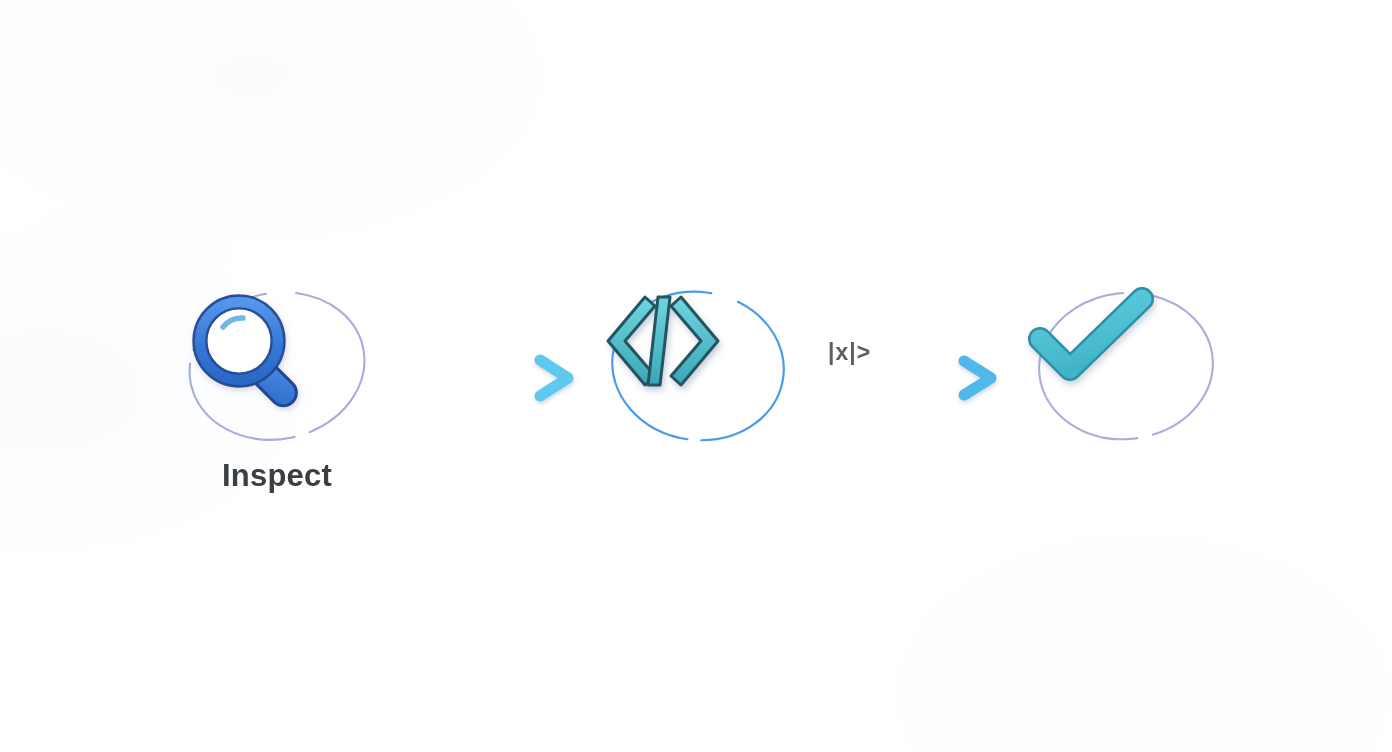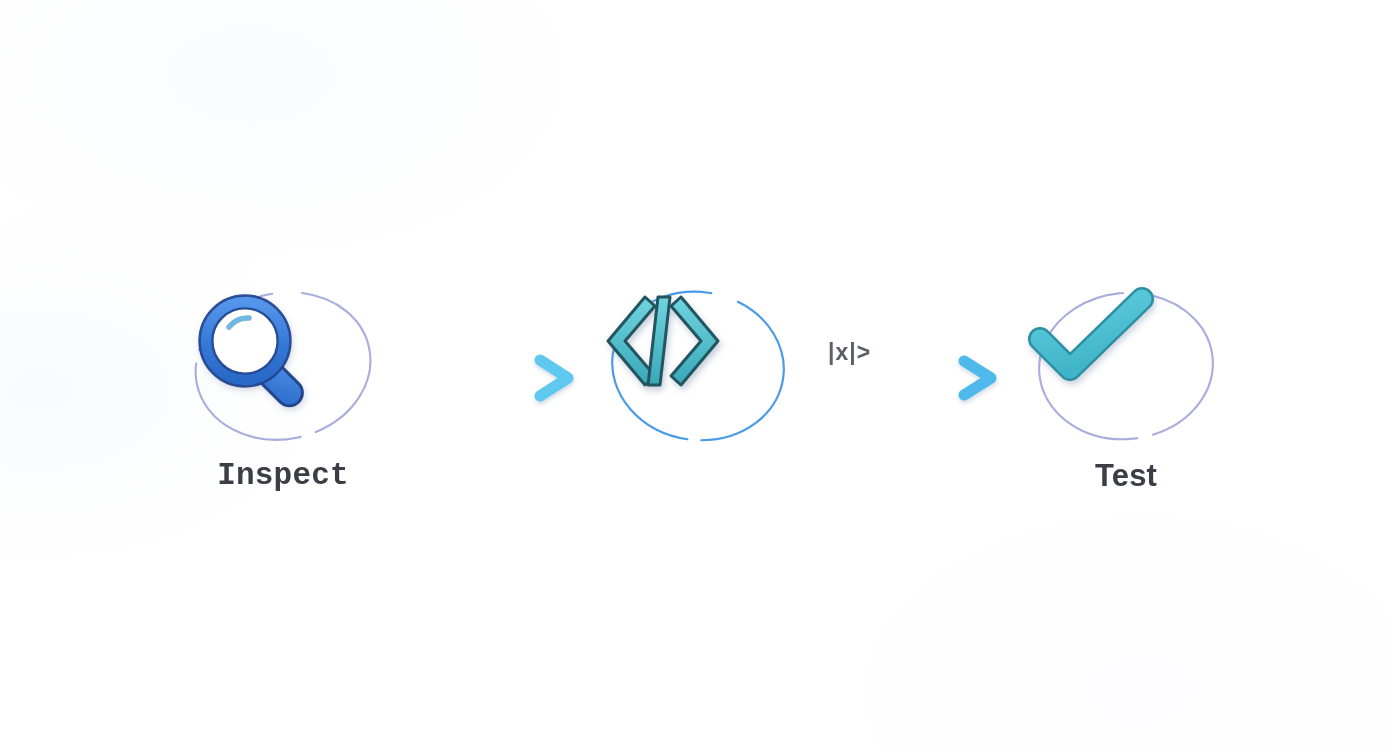--- a/index.html
+++ b/index.html
@@ -34,21 +34,21 @@
     height: 752px;
   }
 
   
   .node {
     position: absolute;
     width: 200px;
     height: 230px;
     text-align: center;
   }
-  .node-inspect { left: 183px; top: 283px; font-family: Liberation Mono, monospace; }
+  .node-inspect { left: 177px; top: 283px; }
   .node-code    { left: 598px; top: 283px; }
   .node-test    { left: 1026px; top: 283px; }
 
   .ring-wrap {
     position: relative;
     width: 200px;
     height: 165px;
   }
   .ring-wrap svg {
     position: absolute;
@@ -232,17 +232,16 @@
                 <feDropShadow dx="1.5" dy="4" stdDeviation="3.2" flood-color="#5a6f96" flood-opacity="0.30"></feDropShadow>
               </filter>
             </defs>
             <g filter="url(#checkShadow)">
               <path d="M 14 56 L 44 86 L 116 16" fill="none" stroke="#2e8fa2" stroke-width="24" stroke-linecap="round" stroke-linejoin="round"></path>
               <path d="M 14 56 L 44 86 L 116 16" fill="none" stroke="url(#checkGrad)" stroke-width="19" stroke-linecap="round" stroke-linejoin="round"></path>
             </g>
           </svg>
         </div>
       </div>
-      <div class="node-label">Test</div>
     </div>
 
   </div>
 </div>
 
 </body></html>

